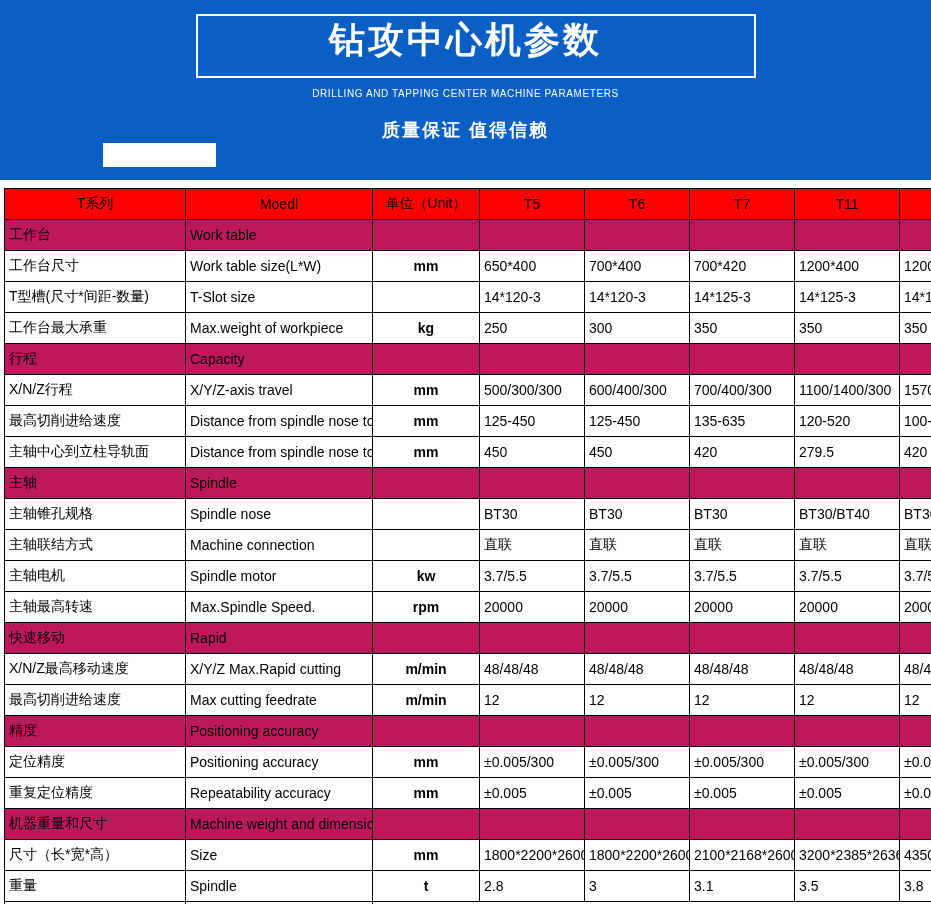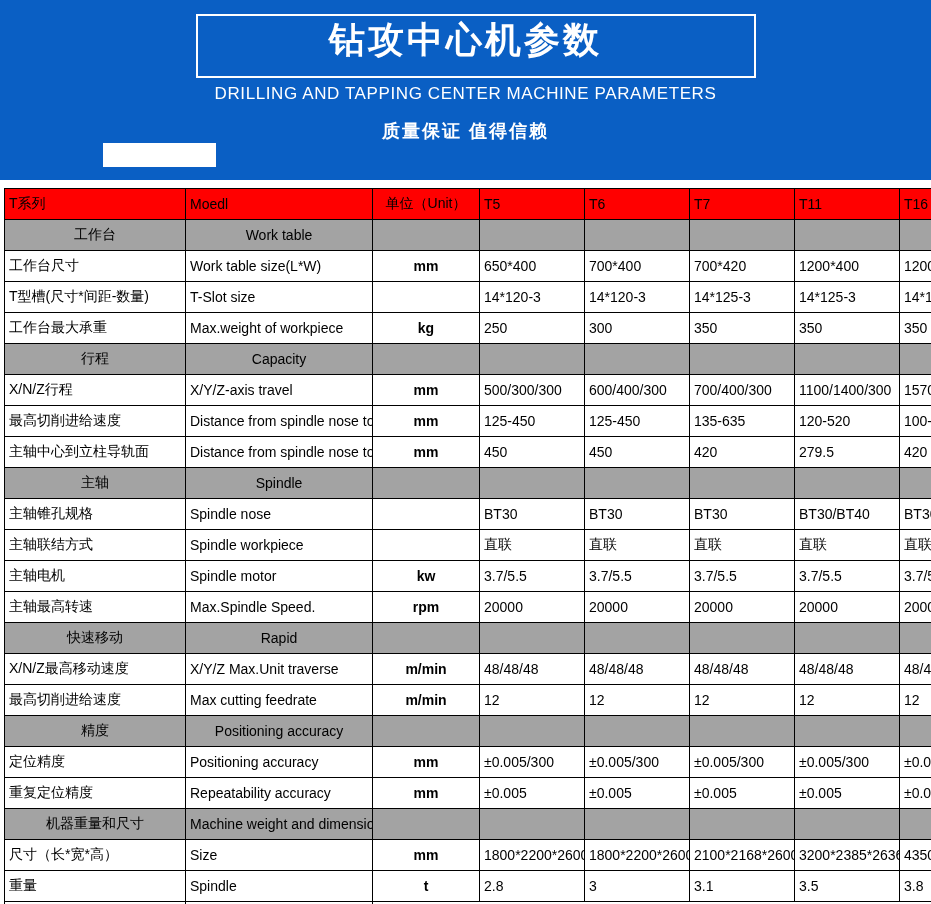--- a/index.html
+++ b/index.html
@@ -44,21 +44,21 @@
     color:#ffffff;
     letter-spacing:3px;
     line-height:44px;
     margin-top:4px;
   }
   .en-title{
     position:relative;
     display:inline-block;
     background:#0a5fc4;
     padding:0 14px;
-    font-size:17px;
+    font-size:10px;
     color:#ffffff;
     letter-spacing:0.6px;
     line-height:16px;
     margin-top:8px;
   }
   .slogan{
     margin-top:16px;
     font-size:18px;
     font-weight:bold;
     color:#ffffff;
@@ -89,26 +89,26 @@
     font-size:14px;
     color:#000;
     height:26px;
     vertical-align:middle;
     overflow:hidden;
     white-space:nowrap;
   }
   .hdr td{
     background:#ff0000;
     color:#000;
+    text-align:center;
     font-size:14.5px;
     height:28px;
   }
   .sec td{
-    background:#a3a3a3;
-    text-align:center;
+    background:#be185d;
   }
   .c-label{width:172px;}
   .c-model{width:178px;}
   .c-unit{width:98px;text-align:center;}
   .c-val{width:96px;}
   .small{font-size:10.5px;}
   .xsmall{font-size:10px;}
   .tiny{font-size:9px;}
   .ctr{text-align:center;font-weight:bold;}
   .ctrl-row td.ctrl-val{text-align:left;padding-left:6px;}
@@ -236,21 +236,21 @@
           <td class="c-model">Spindle nose</td>
           <td class="c-unit ctr"></td>
           <td class="c-val">BT30</td>
           <td class="c-val">BT30</td>
           <td class="c-val">BT30</td>
           <td class="c-val">BT30/BT40</td>
           <td class="c-val">BT30/BT40</td>
         </tr>
         <tr>
           <td class="c-label">主轴联结方式</td>
-          <td class="c-model">Spindle workpiece</td>
+          <td class="c-model">Machine connection</td>
           <td class="c-unit ctr"></td>
           <td class="c-val">直联</td>
           <td class="c-val">直联</td>
           <td class="c-val">直联</td>
           <td class="c-val">直联</td>
           <td class="c-val">直联</td>
         </tr>
         <tr>
           <td class="c-label">主轴电机</td>
           <td class="c-model">Spindle motor</td>
@@ -276,21 +276,21 @@
           <td class="c-model">Rapid</td>
           <td class="c-unit ctr"></td>
           <td class="c-val"></td>
           <td class="c-val"></td>
           <td class="c-val"></td>
           <td class="c-val"></td>
           <td class="c-val"></td>
         </tr>
         <tr>
           <td class="c-label">X/N/Z最高移动速度</td>
-          <td class="c-model">X/Y/Z Max.Unit traverse</td>
+          <td class="c-model">X/Y/Z Max.Rapid cutting</td>
           <td class="c-unit ctr">m/min</td>
           <td class="c-val">48/48/48</td>
           <td class="c-val">48/48/48</td>
           <td class="c-val">48/48/48</td>
           <td class="c-val">48/48/48</td>
           <td class="c-val">48/48/48</td>
         </tr>
         <tr>
           <td class="c-label">最高切削进给速度</td>
           <td class="c-model">Max cutting feedrate</td>

